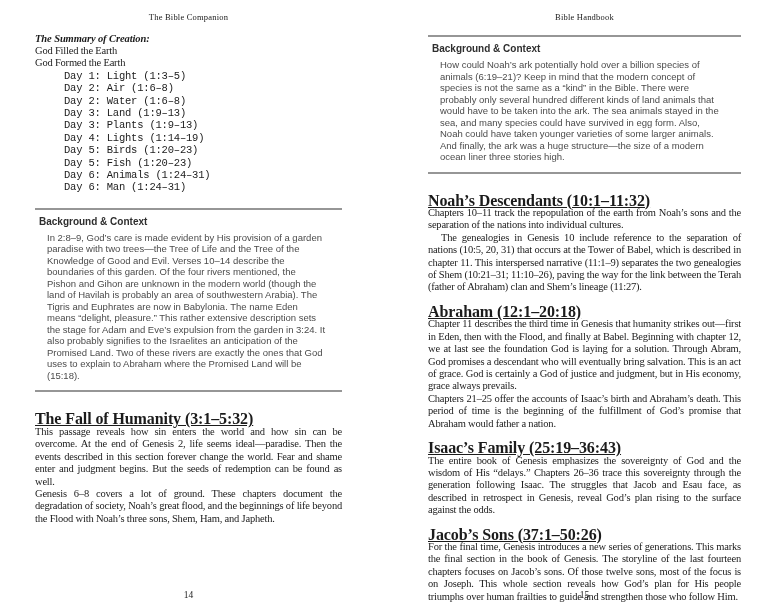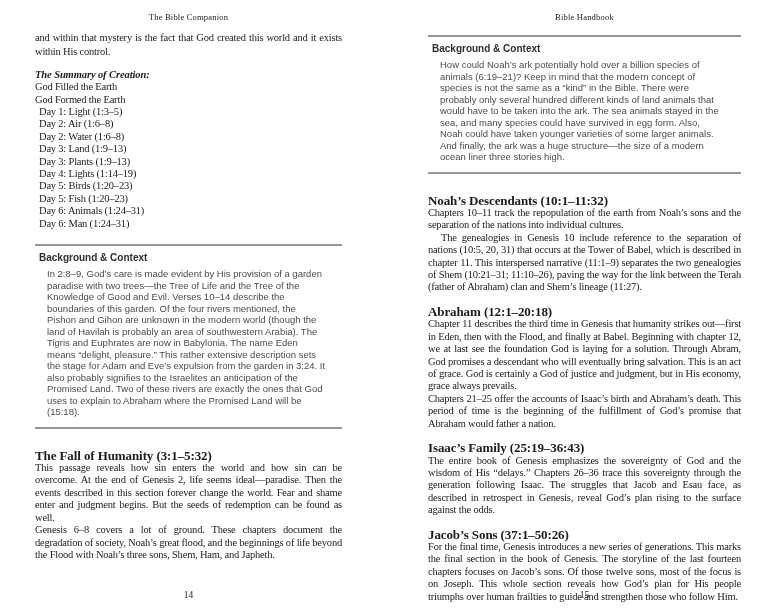--- a/index.html
+++ b/index.html
@@ -24,61 +24,60 @@
     text-align:justify; letter-spacing:-0.2px;
   }
   .intro { margin-top:9px; line-height:13.6px; }
 
   .summary { margin-top:10px; }
   .summary-head {
     font-size:10.5px; font-style:italic; font-weight:bold;
     line-height:13px; letter-spacing:-0.1px;
   }
   .plain-line { font-size:10.5px; line-height:12.4px; letter-spacing:-0.2px; }
-  .day-list { margin-left:4px; }
+  .day-list { margin-left:29px;font-family:Liberation Mono, monospace; }
 
   .context-box {
     margin-top:14px;
     border-top:2px solid #969696;
     border-bottom:2px solid #969696;
     padding:5px 0 9px 4px;
   }
   #page-right .context-box { margin-top:13px; }
   .context-title {
     font-family:"Liberation Sans","DejaVu Sans",sans-serif;
     font-size:10px; font-weight:bold; color:#2e2e2e; line-height:13px;
   }
   .context-body {
     font-family:"Liberation Sans","DejaVu Sans",sans-serif;
     font-size:9.5px; line-height:11.5px; color:#4b4b4b;
     padding-left:8px; padding-right:16px; margin-top:4px;
     text-align:left;
   }
 
   .section-head {
-    font-size:13px; font-weight:bold; line-height:12.5px;
-    margin-top:12px; letter-spacing:-0.1px;
+    font-size:16px; font-weight:bold; line-height:12.5px;
+    margin-top:12px; letter-spacing:-0.1px;text-decoration:underline;
   }
   .section-gap-lg { margin-top:21px; }
   .indent { text-indent:13px; }
 
   .page-number {
     position:absolute; bottom:12px;
     text-align:center; font-size:9.5px; color:#222;
   }
   #page-left  .page-number { left:35px; right:45px; }
   #page-right .page-number { left:41px; right:33px; }
 </style>
 </head>
 <body>
 
 <div class="page" id="page-left">
   <div class="running-head">The Bible Companion</div>
 
-  <p class="serif-par intro">and within that mystery is the fact that God created this world and it exists within His control.</p>
 
   <div class="summary">
     <div class="summary-head">The Summary of Creation:</div>
     <div class="plain-line">God Filled the Earth</div>
     <div class="plain-line">God Formed the Earth</div>
     <div class="day-list">
       <div class="plain-line">Day 1: Light (1:3–5)</div>
       <div class="plain-line">Day 2: Air (1:6–8)</div>
       <div class="plain-line">Day 2: Water (1:6–8)</div>
       <div class="plain-line">Day 3: Land (1:9–13)</div>

